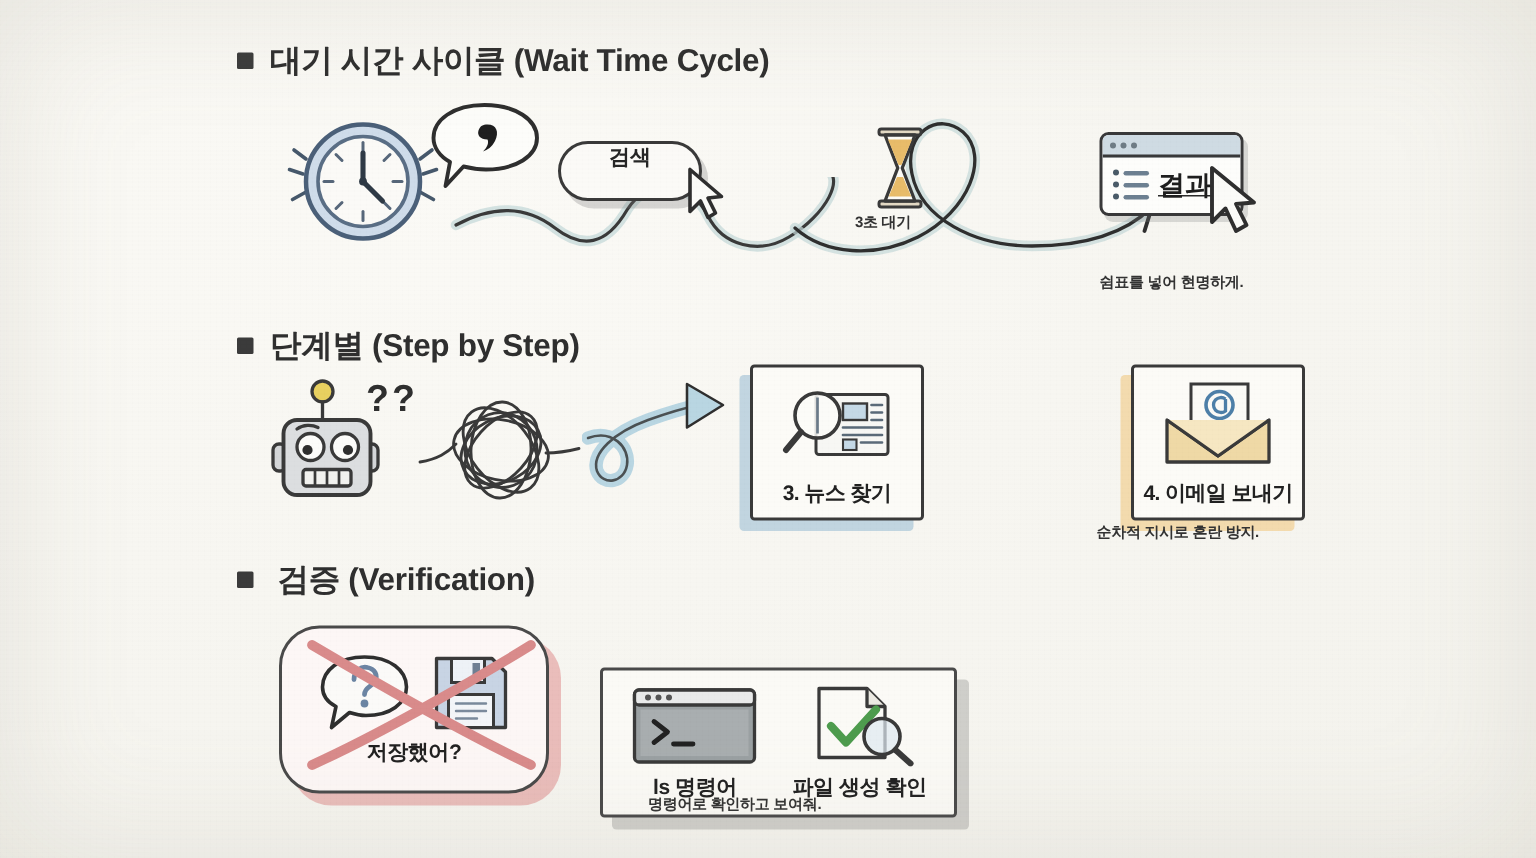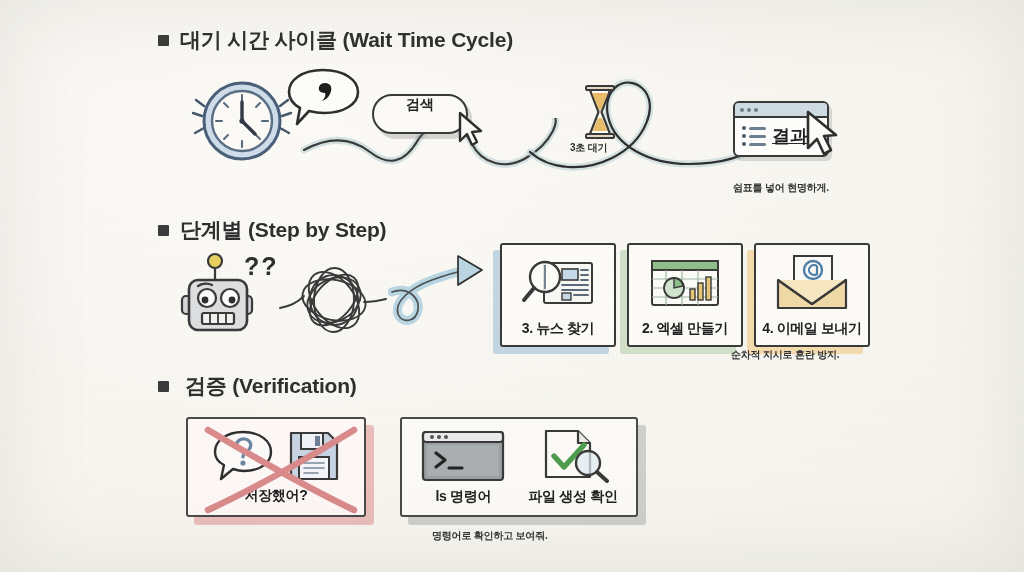--- a/index.html
+++ b/index.html
@@ -162,21 +162,21 @@
     border: 2px solid #4a4a4a;
     border-radius: 3px;
     background: #fbfaf6;
     box-sizing: border-box;
     display: flex;
     flex-direction: column;
     align-items: center;
     justify-content: center;
   }
   .panel.bad  { box-shadow: 8px 8px 0 rgba(222,138,138,.52); background: #fdf7f6; }
-  .panel.good { box-shadow: 8px 8px 0 rgba(150,150,148,.40); }
+  .panel.good { box-shadow: 8px 8px 0 rgba(150,150,148,.40); margin-top: 28px; }
   .panel-row {
     display: flex;
     align-items: center;
     justify-content: center;
     gap: 14px;
   }
   .panel-label {
     font-size: 14px;
     font-weight: 700;
     color: #222;
@@ -258,21 +258,21 @@
 
   <svg class="abs" style="left:578px; top:84px;" width="44" height="56" viewBox="0 0 44 56">
     <rect x="8" y="2" width="28" height="4" rx="1.6" fill="#e3d9c4" stroke="#3a3a3a" stroke-width="2"></rect>
     <rect x="8" y="50" width="28" height="4" rx="1.6" fill="#e3d9c4" stroke="#3a3a3a" stroke-width="2"></rect>
     <path d="M12 6 L32 6 L23.5 28 L32 50 L12 50 L20.5 28 Z" fill="#fcfbf6" stroke="#3a3a3a" stroke-width="2.2" stroke-linejoin="round"></path>
     <path d="M14 9 L30 9 L23 26 L21 26 Z" fill="#e8bc6a"></path>
     <path d="M14.5 47 L29.5 47 L24 34 L20 34 Z" fill="#e8bc6a"></path>
   </svg>
   <div class="caption" style="left:570px; top:141px;">3초 대기</div>
 
-  <div class="win" style="left:733px; top:101px; width:92px;text-decoration:underline;">
+  <div class="win" style="left:733px; top:88px; width:92px;text-decoration:underline;">
     <div class="win-bar">
       <span class="dot"></span>
       <span class="dot"></span>
       <span class="dot"></span>
     </div>
     <div class="win-body">
       <div class="listicon">
         <div class="listrow">
             <i class="listdot"></i>
             <i class="listline"></i>
@@ -345,36 +345,20 @@
         <path d="M63 15 L70 15 M63 20 L70 20 M63 25 L70 25 M44 30 L70 30 M44 35 L70 35 M56 40 L70 40" stroke="#5a6a78" stroke-width="1.8" stroke-linecap="round"></path>
         <rect x="44" y="38" width="9" height="7" fill="#c5d9e6" stroke="#3a3a3a" stroke-width="1.4"></rect>
         <circle cx="27" cy="22" r="15" fill="#fbfbf8" fill-opacity=".85" stroke="#3a3a3a" stroke-width="2.4"></circle>
         <path d="M27 10 L27 34" stroke="#6a7a88" stroke-width="1.8"></path>
         <path d="M16 33 L6 45" stroke="#3a3a3a" stroke-width="4" stroke-linecap="round"></path>
       </svg>
     </div>
     <div class="label">3. 뉴스 찾기</div>
   </div>
 
-  <div class="card c2" style="left:627px; top:243px;">
-    <div class="art">
-      <svg width="74" height="56" viewBox="0 0 74 56">
-        <rect x="4" y="6" width="66" height="44" rx="2" fill="#fbfbf8" stroke="#3a3a3a" stroke-width="2"></rect>
-        <rect x="4" y="6" width="66" height="9" fill="#8fbf8a" stroke="#3a3a3a" stroke-width="2"></rect>
-        <path d="M4 24 L70 24 M4 33 L70 33 M4 42 L70 42" stroke="#9db8a0" stroke-width="1.2"></path>
-        <path d="M18 15 L18 50 M34 15 L34 50 M50 15 L50 50" stroke="#9db8a0" stroke-width="1.2"></path>
-        <circle cx="26" cy="33" r="10" fill="#cfe3cd" stroke="#3a3a3a" stroke-width="1.8"></circle>
-        <path d="M26 33 L26 23 A10 10 0 0 1 35 31 Z" fill="#8fbf8a" stroke="#3a3a3a" stroke-width="1.4"></path>
-        <rect x="42" y="34" width="5" height="11" fill="#e8c878" stroke="#3a3a3a" stroke-width="1.4"></rect>
-        <rect x="50" y="28" width="5" height="17" fill="#e8c878" stroke="#3a3a3a" stroke-width="1.4"></rect>
-        <rect x="58" y="22" width="5" height="23" fill="#e8c878" stroke="#3a3a3a" stroke-width="1.4"></rect>
-      </svg>
-    </div>
-    <div class="label">2. 엑셀 만들기</div>
-  </div>
 
   <div class="card c3" style="left:754px; top:243px;">
     <div class="art">
       <svg width="76" height="58" viewBox="0 0 76 58">
         <rect x="20" y="2" width="38" height="28" fill="#fbfaf6" stroke="#3a3a3a" stroke-width="2"></rect>
         <circle cx="39" cy="16" r="9" fill="none" stroke="#4d7fa8" stroke-width="2.4"></circle>
         <path d="M43 12 a5 5 0 1 0 0 8 c0 -3 0 -6 0 -8" fill="none" stroke="#4d7fa8" stroke-width="2.2"></path>
         <path d="M4 26 L38 50 L72 26 L72 54 L4 54 Z" fill="#efd9a6" stroke="#3a3a3a" stroke-width="2.2" stroke-linejoin="round"></path>
         <path d="M4 26 L38 50 L72 26" fill="#f6e7c2" stroke="#3a3a3a" stroke-width="2.2" stroke-linejoin="round"></path>
       </svg>
@@ -382,21 +366,21 @@
     <div class="label">4. 이메일 보내기</div>
   </div>
 
   <div class="caption" style="left:731px; top:348px;">순차적 지시로 혼란 방지.</div>
 
   <div class="heading" style="left:158px; top:372px;gap:16px;">
     <span class="bullet"></span>
     <span>검증 (Verification)</span>
   </div>
 
-  <div class="panel bad" style="left:186px; top:417px; width:180px; height:100px;">
+  <div class="panel bad" style="left:186px; top:417px; width:180px; height:112px;border-radius:27px;">
     <div class="panel-row">
       <svg width="62" height="54" viewBox="0 0 62 54">
         <path d="M31 3 C48 3 59 12 59 23 C59 34 48 42 32 42 C28 42 24 41 21 40
                  L9 50 L12 36 C6 33 3 28 3 23 C3 12 14 3 31 3 Z" fill="#fbfaf8" stroke="#2f2f2f" stroke-width="2.4" stroke-linejoin="round"></path>
         <path d="M24 18 C24 12 29 9 33 10 C38 11 40 15 38 19 C36 23 31 23 31 28" fill="none" stroke="#6c85a3" stroke-width="3.2" stroke-linecap="round"></path>
         <circle cx="31" cy="34" r="2.6" fill="#6c85a3"></circle>
       </svg>
       <svg width="52" height="52" viewBox="0 0 52 52">
         <path d="M3 3 L40 3 L49 12 L49 49 L3 49 Z" fill="#c8d4e4" stroke="#3a3a3a" stroke-width="2.2" stroke-linejoin="round"></path>
         <rect x="13" y="3" width="22" height="16" fill="#eef2f7" stroke="#3a3a3a" stroke-width="2"></rect>

